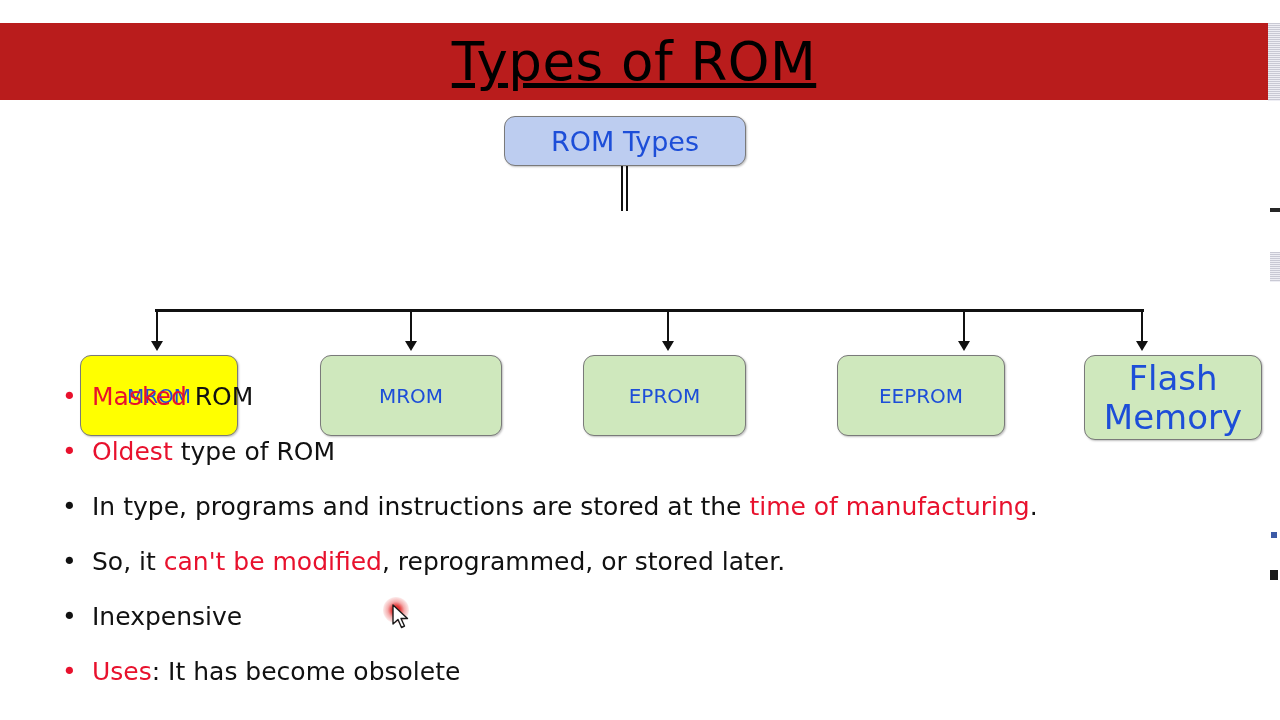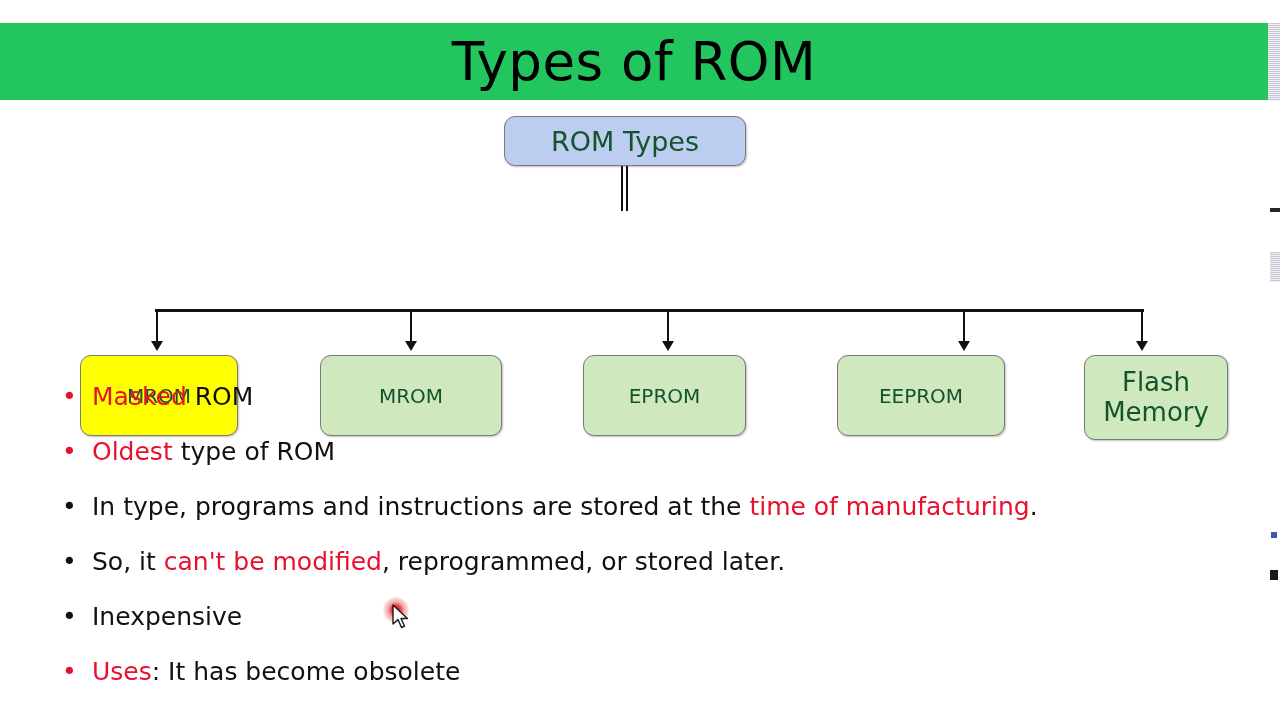--- a/index.html
+++ b/index.html
@@ -79,42 +79,42 @@
   .node {
     position: absolute;
     box-sizing: border-box;
     border: 1px solid #7a7a7a;
     border-radius: 11px;
     display: flex;
     align-items: center;
     justify-content: center;
     text-align: center;
     font-family: "DejaVu Sans", sans-serif;
-    color: #14532d;
+    color: #1d4ed8;
     box-shadow: 1px 1px 2px rgba(0,0,0,0.25);
   }
 
   #node-root {
     left: 504px;
     top: 16px;
     width: 242px;
     height: 50px;
     background: #bdcdf0;
     font-size: 27px;
   }
 
   .leaf-node {
     background: #cfe8bd;
     font-size: 20px;
   }
   #node-mrom  { left: 80px;   top: 255px; width: 158px; height: 81px; background: #ffff00; }
   #node-prom  { left: 320px;  top: 255px; width: 182px; height: 81px; }
   #node-eprom { left: 583px;  top: 255px; width: 163px; height: 81px; }
   #node-eeprom{ left: 837px;  top: 255px; width: 168px; height: 81px; }
-  #node-flash { left: 1084px; top: 255px; width: 144px; height: 85px; font-size: 26px; line-height: 1.12; }
+  #node-flash { left: 1084px; top: 255px; width: 178px; height: 85px; font-size: 34px; line-height: 1.12; }
 
   
   .conn {
     position: absolute;
     background: #111111;
   }
   #conn-trunk-a { left: 621px; top: 66px;  width: 2px; height: 45px; }
   #conn-trunk-b { left: 626px; top: 66px;  width: 2px; height: 45px; }
   #conn-bus     { left: 155px; top: 209px; width: 989px; height: 3px; }
 
@@ -172,21 +172,21 @@
     position: absolute;
     left: 392px;
     top: 604px;
     width: 18px;
     height: 26px;
   }
 </style>
 </head>
 <body>
 
-<div id="title-banner" style="background: #22c55e;">
+<div id="title-banner" style="background: #b91c1c; text-decoration: underline;">
   <div id="title-text">Types of ROM</div>
 </div>
 
 <div class="edge-artifact" id="edge-strip-top"></div>
 <div class="edge-artifact" id="edge-strip-mid"></div>
 <div id="edge-dash-1"></div>
 <div id="edge-mark-1"></div>
 <div id="edge-mark-2"></div>
 
 <div id="diagram">

